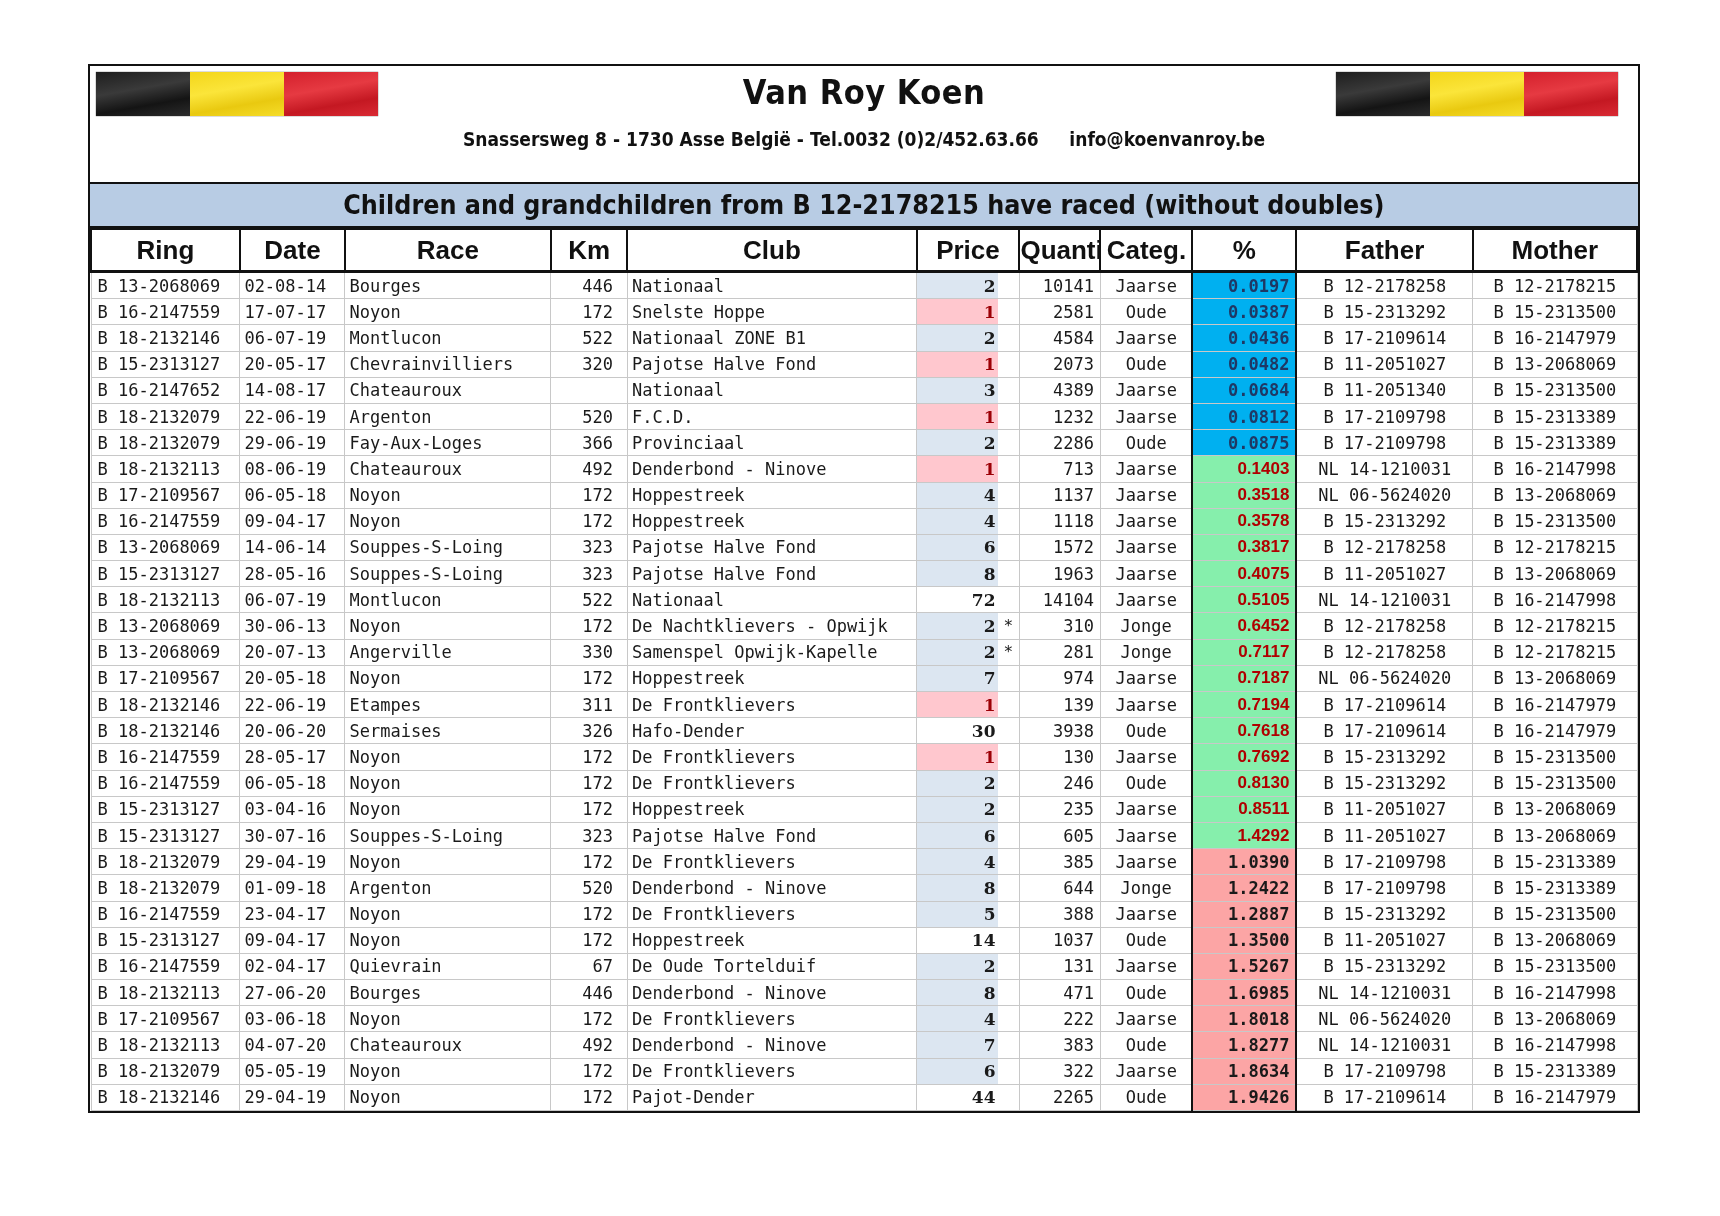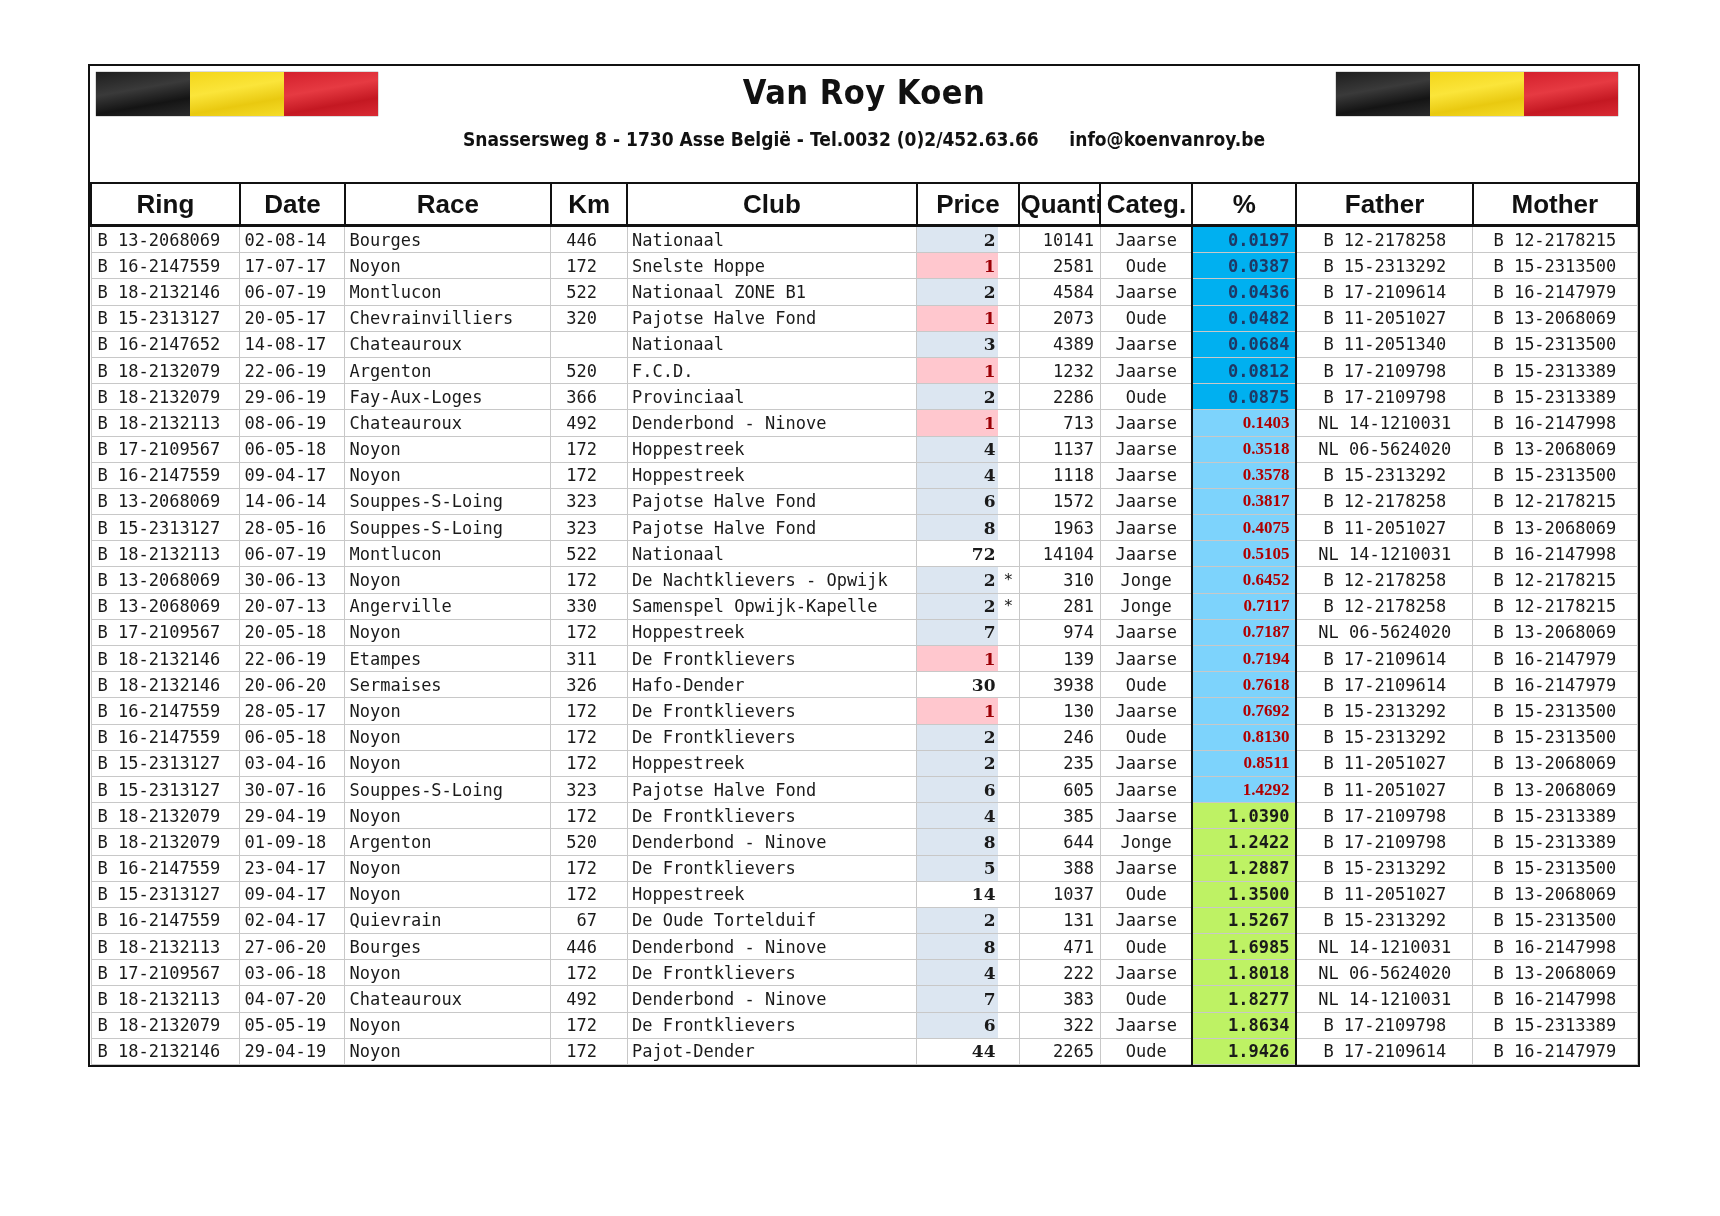--- a/index.html
+++ b/index.html
@@ -15,32 +15,32 @@
   .flag .r { background: linear-gradient(170deg, #d4202c, #e63a42 40%, #c41822 70%, #d92a34); }
   .title { position: absolute; left: 0; right: 0; top: 6px; text-align: center; font-family: "DejaVu Sans", sans-serif; font-size: 34px; font-weight: bold; color: #111; letter-spacing: 0.5px; transform: scaleX(0.9); }
   .address { position: absolute; left: 0; right: 0; top: 62px; text-align: center; font-family: "DejaVu Sans", sans-serif; font-size: 19px; font-weight: bold; color: #111; transform: scaleX(0.9); }
   .address .gap { display: inline-block; width: 34px; }
   .banner { height: 42px; background: #b8cce4; border-top: 2px solid #111; border-bottom: 2px solid #111; text-align: center; line-height: 42px; font-family: "DejaVu Sans", sans-serif; font-weight: bold; font-size: 26px; color: #111; }
   .banner span { display: inline-block; transform: scaleX(0.92); }
   table { border-collapse: collapse; width: 100%; table-layout: fixed; }
   th { height: 40px; font-family: "Liberation Sans", sans-serif; font-size: 26px; font-weight: bold; border: 2px solid #111; border-bottom: 3px solid #111; color: #111; padding: 0; white-space: nowrap; overflow: hidden; }
   td { height: 25.2px; padding: 0 4px; font-size: 17px; color: #1a1a1a; border: 1px solid #c8c8c8; white-space: nowrap; overflow: hidden; line-height: 24px; }
   td.ring { padding-left: 6px; }
-  td.km { text-align: right; padding-right: 30px; }
+  td.km { text-align: right; padding-right: 14px; }
   td.price { text-align: right; font-family: "DejaVu Serif", serif; font-weight: bold; font-size: 17px; border-right: none; padding-right: 2px; }
   td.price.blue { background: #dce6f1; }
   td.price.pink { background: #ffc7ce; color: #9c0006; }
   td.price.white { background: #ffffff; }
   td.star { width: 14px; text-align: center; border-left: none; padding: 0; font-size: 16px; }
   td.qty { text-align: right; padding-right: 6px; }
   td.cat { text-align: center; }
   td.pct { text-align: right; font-weight: bold; border-left: 2px solid #111; border-right: 2px solid #111; padding-right: 6px; }
   td.pct.blue { background: #00b0f0; color: #1f3864; }
-  td.pct.red { background: #7dd3fc; color: #b00000; font-family: Liberation Serif, serif; }
-  td.pct.gold { background: #bef264; color: #1a1a1a; margin-left: 40px; }
+  td.pct.red { background: #86efac; color: #b00000; font-family: Liberation Sans, sans-serif; }
+  td.pct.gold { background: #fca5a5; color: #1a1a1a; margin-left: 40px; }
   td.father, td.mother { text-align: center; }
   col.c-ring { width: 136px; } col.c-date { width: 96px; } col.c-race { width: 188px; } col.c-km { width: 70px; }
   col.c-club { width: 264px; } col.c-price { width: 74px; } col.c-star { width: 20px; } col.c-qty { width: 74px; }
   col.c-cat { width: 84px; } col.c-pct { width: 95px; } col.c-father { width: 161px; } col.c-mother { width: 150px; }
 </style>
 </head>
 <body>
 
 <div class="sheet">
   <div class="header">
@@ -52,20 +52,21 @@
     <div class="title">Van Roy Koen</div>
     <div class="flag right">
       <div class="s b"></div>
         <div class="s y"></div>
         <div class="s r"></div>
     </div>
     <div class="address">
       <span>Snassersweg 8 - 1730 Asse België - Tel.0032 (0)2/452.63.66</span><span class="gap"></span><span>info@koenvanroy.be</span>
     </div>
   </div>
+  <div class="banner"><span>Children and grandchildren from B 12-2178215 have raced (without doubles)</span></div>
   <table>
     <colgroup>
       <col class="c-ring">
         <col class="c-date">
         <col class="c-race">
         <col class="c-km">
         <col class="c-club">
       <col class="c-price">
         <col class="c-star">
         <col class="c-qty">

